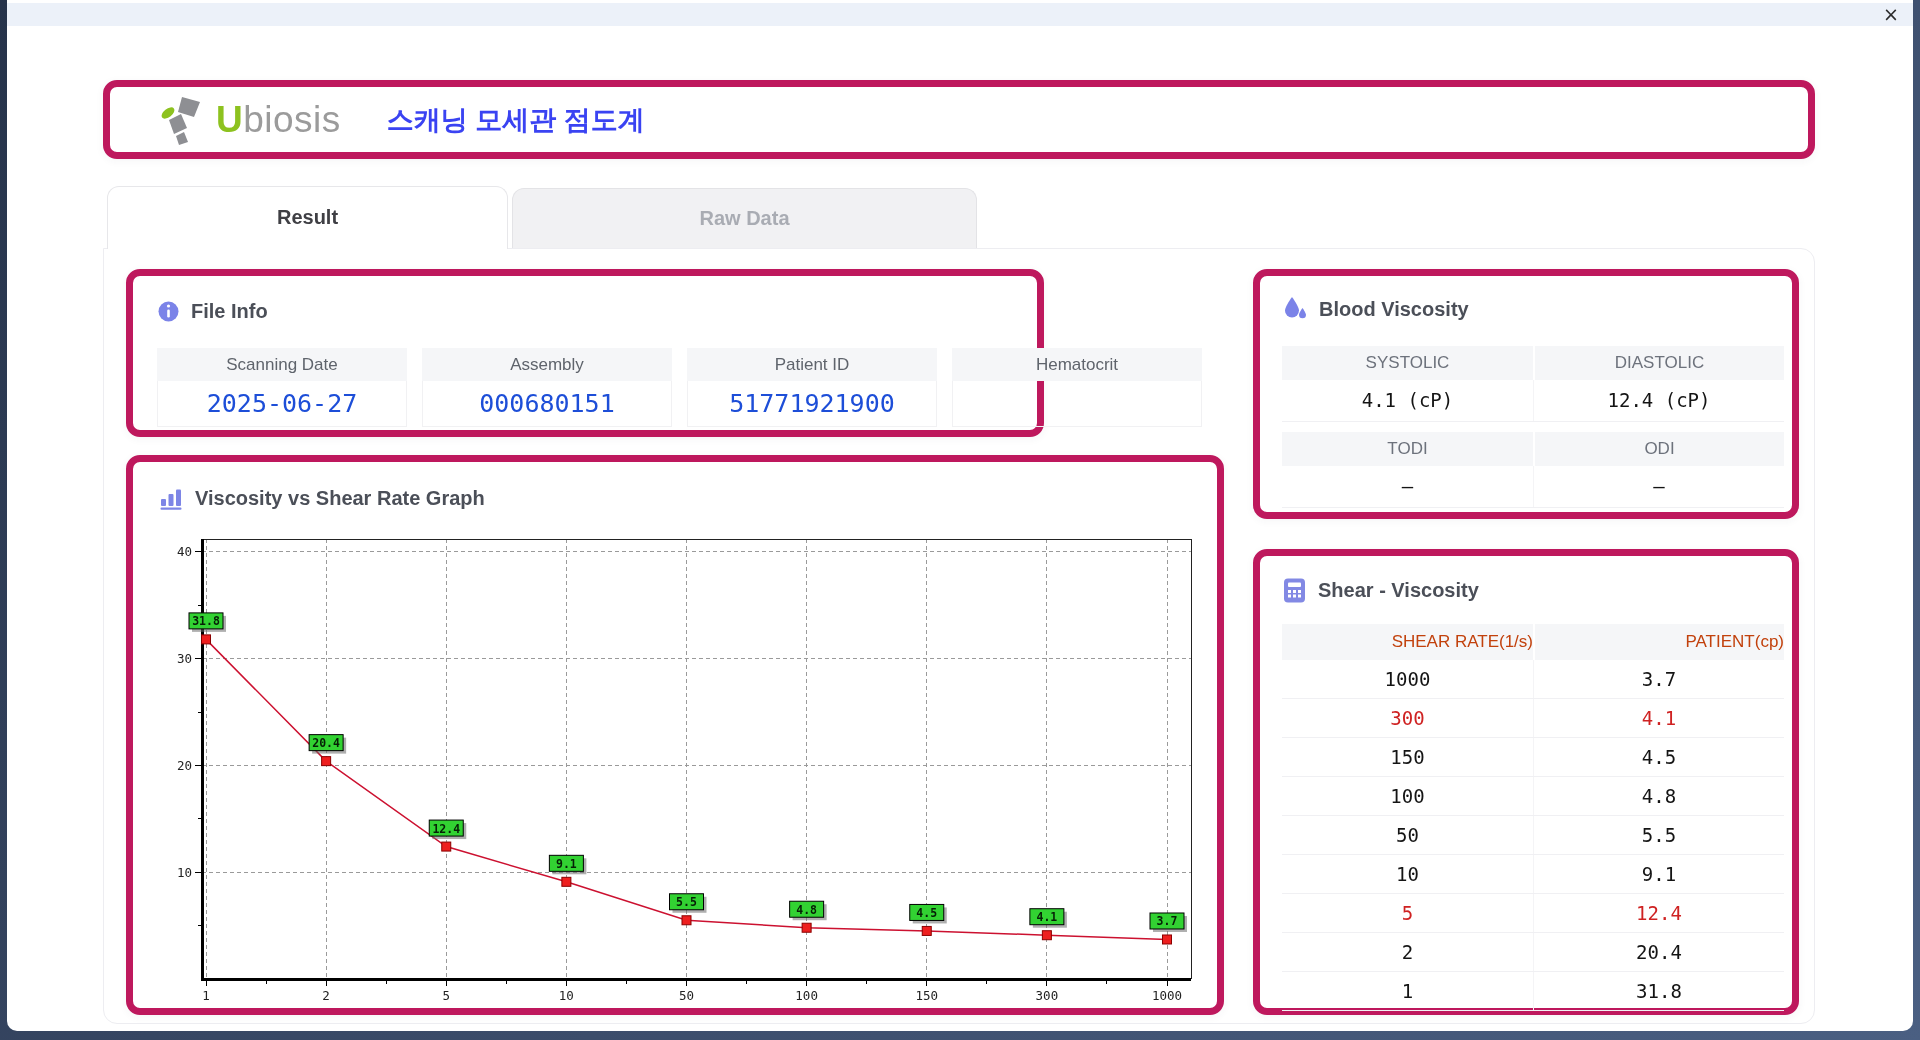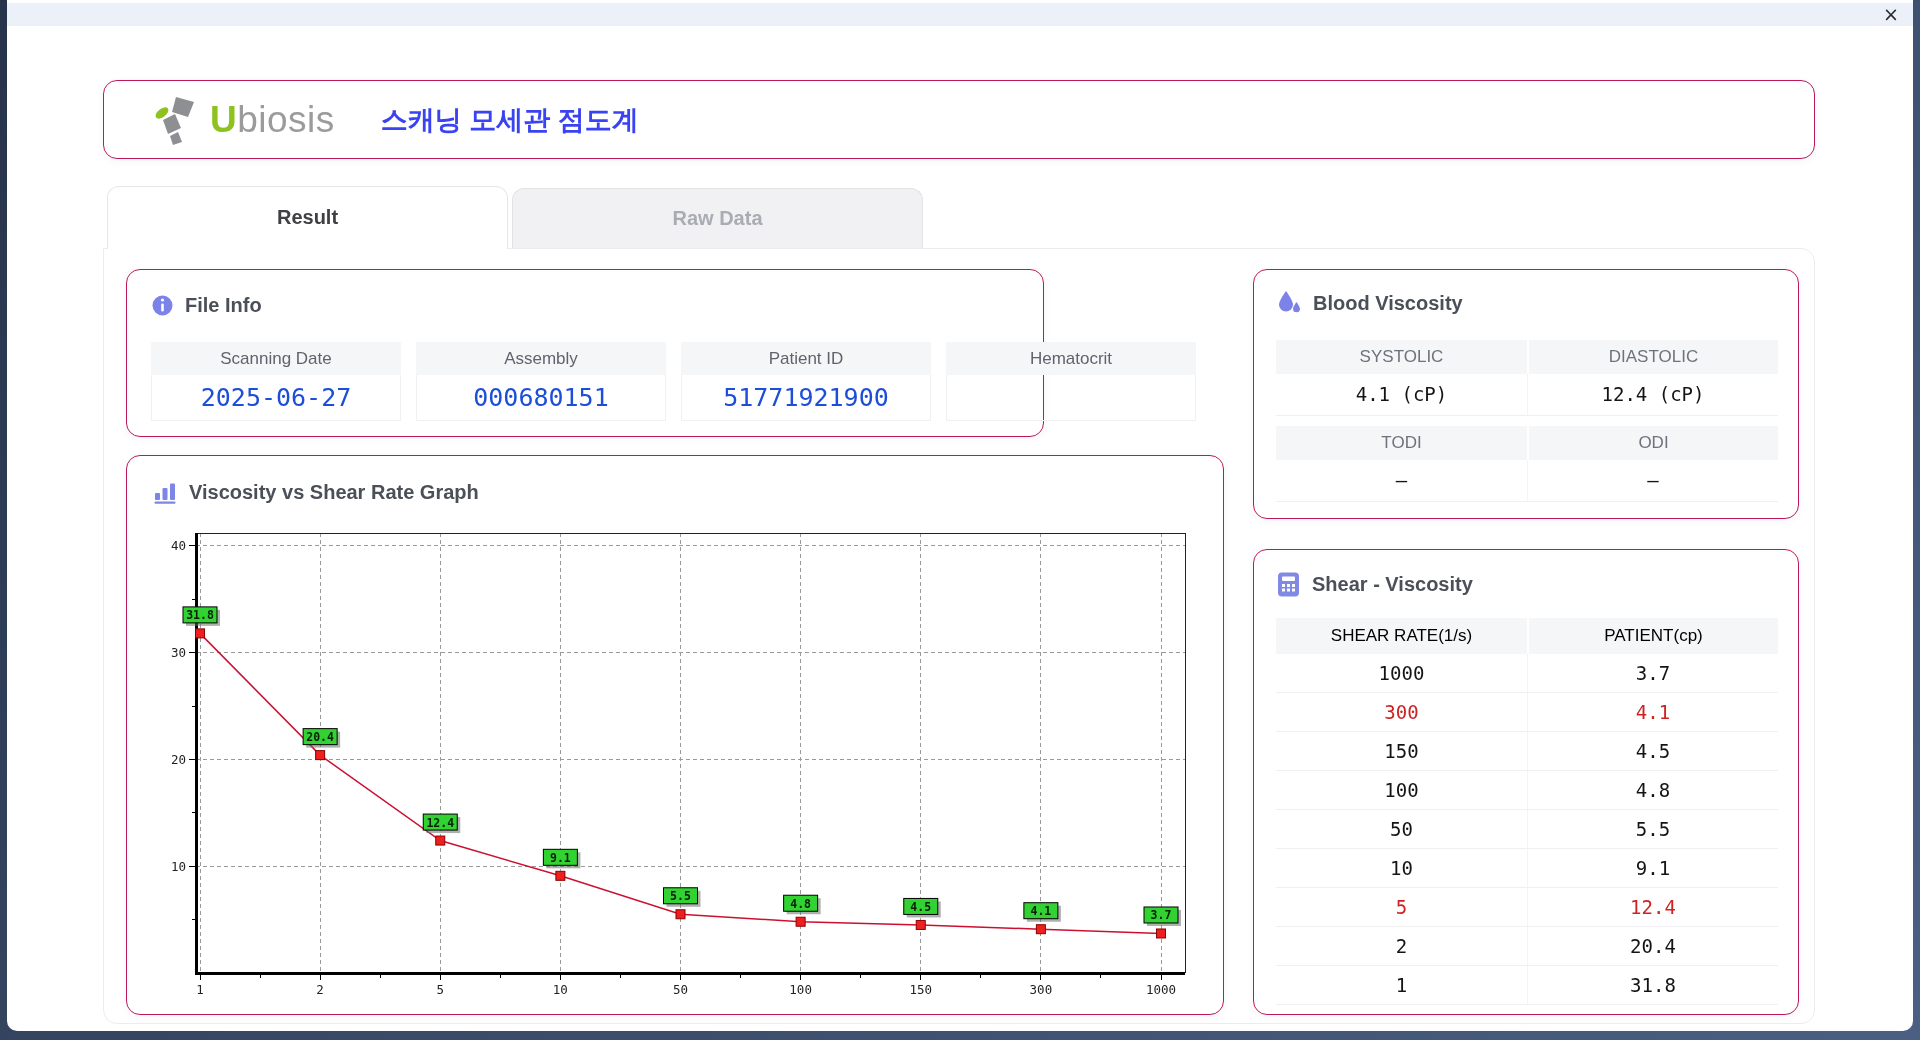--- a/index.html
+++ b/index.html
@@ -3,32 +3,32 @@
 <meta charset="utf-8">
 <style>
   * { margin:0; padding:0; box-sizing:border-box; }
   html,body { width:1920px; height:1040px; overflow:hidden; }
   body { font-family:"Liberation Sans","DejaVu Sans",sans-serif; background:linear-gradient(135deg,#26334a 0%,#3c4d6b 55%,#4a5f82 100%); position:relative; }
 
   .window { position:absolute; left:7px; top:0; width:1906px; height:1031px; background:#ffffff; border-radius:0 0 10px 10px; }
   .titlebar { position:absolute; left:0; top:3px; width:100%; height:23px; background:#ecf1f9; }
   .close-btn { position:absolute; right:14px; top:0; height:23px; line-height:22px; font-size:19px; color:#2b2b2b; cursor:pointer; font-family:"DejaVu Sans",sans-serif; }
 
-  .card { background:#fff; border:1px solid #be185d; border-radius:14px; box-shadow:0 2px 8px rgba(50,55,80,.05); }
+  .card { background:#fff; border:7px solid #be185d; border-radius:14px; box-shadow:0 2px 8px rgba(50,55,80,.05); }
 
   .header-card { position:absolute; left:96px; top:80px; width:1712px; height:79px; display:flex; align-items:center; padding-left:48px; }
   .logo { display:flex; align-items:center; }
   .logo-text { font-size:37px; letter-spacing:.5px; margin-left:4px; }
   .logo-u { color:#8dc21f; font-weight:600; }
   .logo-rest { color:#9b9b9b; font-weight:400; }
   .page-title { margin-left:46px; font-size:27px; font-weight:bold; color:#3a43f2; }
 
   .tab { position:absolute; text-align:center; font-weight:bold; font-size:20px; border-radius:12px 12px 0 0; cursor:pointer; }
   .tab-active { left:100px; top:186px; width:401px; height:63px; line-height:60px; background:#fff; border:1px solid #e7e7ea; border-bottom:none; color:#3f3f44; z-index:3; }
-  .tab-inactive { left:505px; top:188px; width:411px; height:60px; line-height:58px; background:#f1f1f3; border:1px solid #e3e3e6; border-bottom:none; color:#a9acb3; z-index:1; }
+  .tab-inactive { left:505px; top:188px; width:465px; height:60px; line-height:58px; background:#f1f1f3; border:1px solid #e3e3e6; border-bottom:none; color:#a9acb3; z-index:1; }
 
   .content-card { position:absolute; left:96px; top:248px; width:1712px; height:776px; background:#fff; border:1px solid #ededf1; border-radius:0 14px 14px 14px; z-index:2; }
 
   .sec-head { display:flex; align-items:center; gap:11px; font-size:20px; font-weight:bold; color:#4b4f58; }
 
   
   .file-info-card { position:absolute; left:22px; top:20px; width:918px; height:168px; }
   .fi-head { position:absolute; left:24px; top:24px; }
   .fi-fields { position:absolute; left:24px; top:72px; display:flex; gap:15px;align-items:center; }
   .field-group { width:250px; }
@@ -49,21 +49,21 @@
   .mt-hcell { width:50%; text-align:center; font-size:17px; color:#6d727c; }
   .mt-hcell + .mt-hcell { border-left:2px solid #fff; }
   .mt-vrow { display:flex; height:42px; line-height:41px; border-bottom:1px solid #f0f0f3;justify-content:flex-end; }
   .mt-vcell { width:50%; text-align:center; font-size:19px; color:#141414; font-family:"DejaVu Sans Mono",monospace; }
   .mt-vcell + .mt-vcell { border-left:1px solid #f4f4f6; }
 
   .sv-card { position:absolute; left:1149px; top:300px; width:546px; height:466px; }
   .sv-head { position:absolute; left:22px; top:22px; }
   .sv-table { position:absolute; left:22px; top:68px; width:502px; }
   .sv-hrow { display:flex; background:#f5f6f8; height:36px; line-height:36px; }
-  .sv-hcell { width:50%; text-align:center; font-size:17px; color:#000000; }
+  .sv-hcell { width:50%; text-align:right; font-size:17px; color:#c2410c; }
   .sv-hcell + .sv-hcell { border-left:2px solid #fff; }
   .sv-row { display:flex; height:39px; line-height:38px; border-bottom:1px solid #f0f0f3; }
   .sv-cell { width:50%; text-align:center; font-size:19px; color:#141414; font-family:"DejaVu Sans Mono",monospace; }
   .sv-cell + .sv-cell { border-left:1px solid #f4f4f6; }
   .sv-row.red .sv-cell { color:#cf2222; }
 
   .icon-badge { display:inline-flex; }
 </style>
 </head>
 <body>

